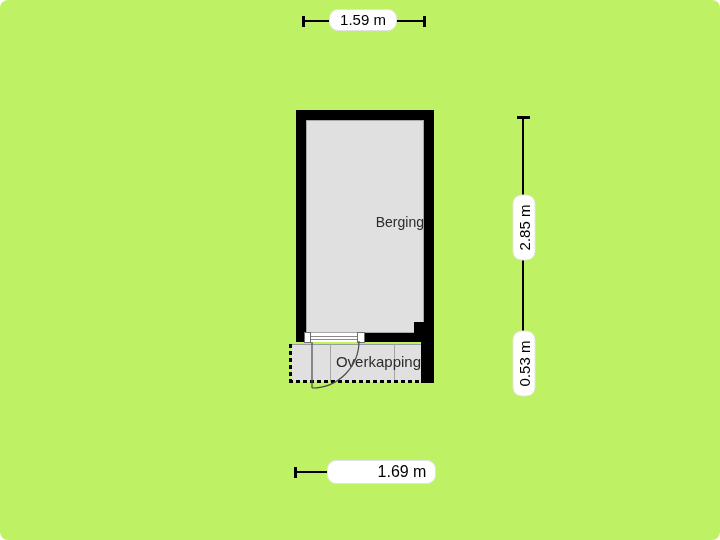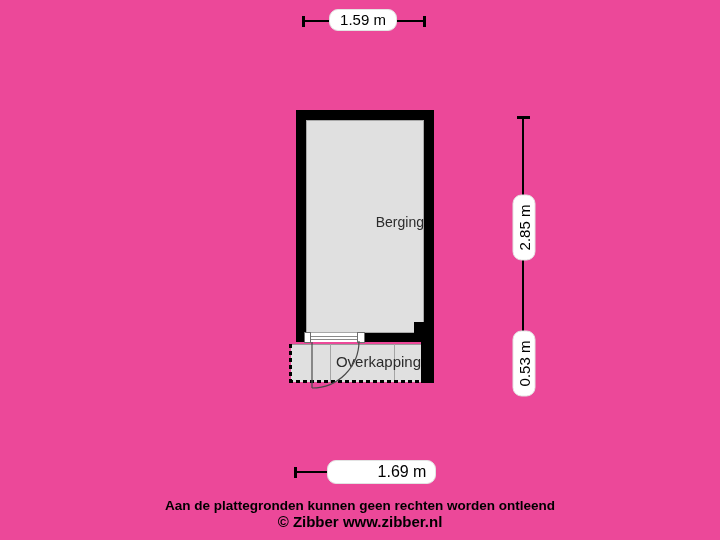--- a/index.html
+++ b/index.html
@@ -3,22 +3,22 @@
 <meta charset="utf-8">
 <style>
   :root{
     --wall:#000000;
     --floor:#e0e0e0;
     --thin-line:#9b9b9b;
     --text:#2b2b2b;
   }
   html,body{margin:0;padding:0;background:#ffffff;}
   .page{
-    position:relative;width:720px;height:540px;background:#ec4899;overflow:hidden;
-    font-family:"Liberation Sans", sans-serif;color:#000;
+    position:relative;width:720px;height:540px;background:#bef264;overflow:hidden;
+    font-family:"Liberation Sans", sans-serif;color:#000;border-radius:8px;
   }
 
   
   .dim-line-h{position:absolute;height:2px;background:#000;}
   .dim-line-v{position:absolute;width:2px;background:#000;}
   .tick-v{position:absolute;width:3px;height:11px;background:#000;}
   .tick-h{position:absolute;width:13px;height:3px;background:#000;}
   .dim-label{
     position:absolute;background:#fff;border:1px solid #e3e3e3;border-radius:9px;
     font-size:15px;text-align:center;color:#000;z-index:5;
@@ -120,16 +120,14 @@
   </div>
 
 
   <div>
     <div class="dim-line-h" style="left:295px;top:471px;width:128px;"></div>
     <div class="tick-v" style="left:294px;top:467px;"></div>
     <div class="tick-v" style="left:421px;top:467px;"></div>
     <div class="dim-label horiz" style="left:327px;top:460px;width:66px;height:22px;line-height:22px;font-size:16px;padding-left:41px;">1.69 m</div>
   </div>
 
-  <div class="footer-line1">Aan de plattegronden kunnen geen rechten worden ontleend</div>
-  <div class="footer-line2">© Zibber www.zibber.nl</div>
 
 </div>
 
 </body></html>

